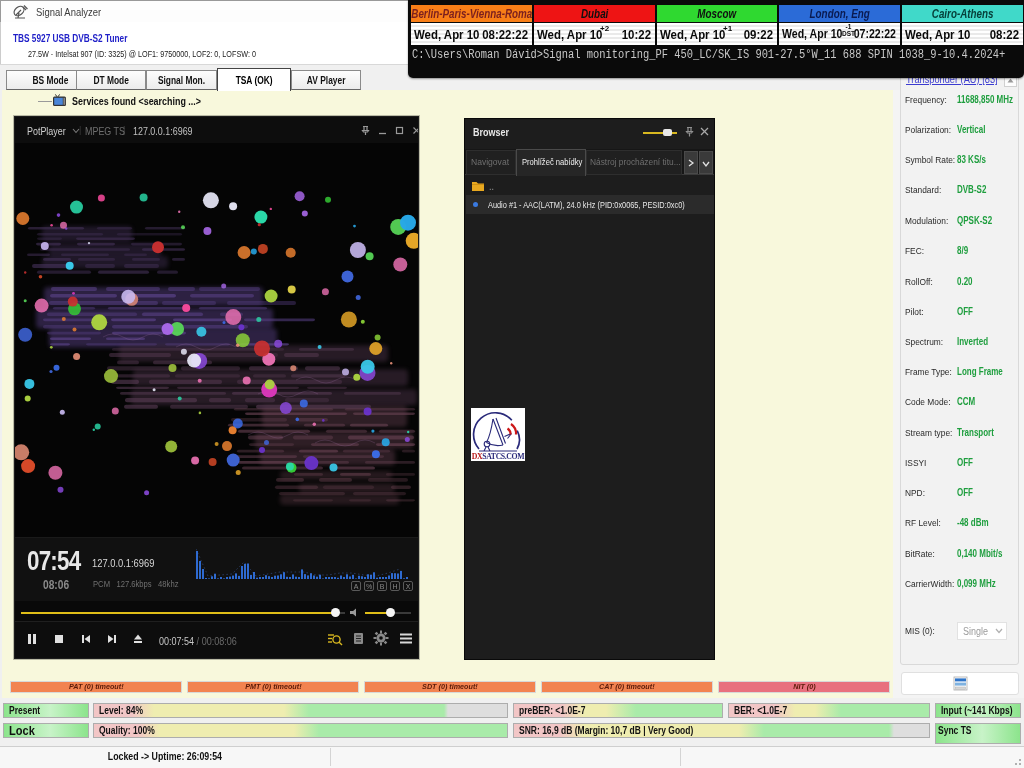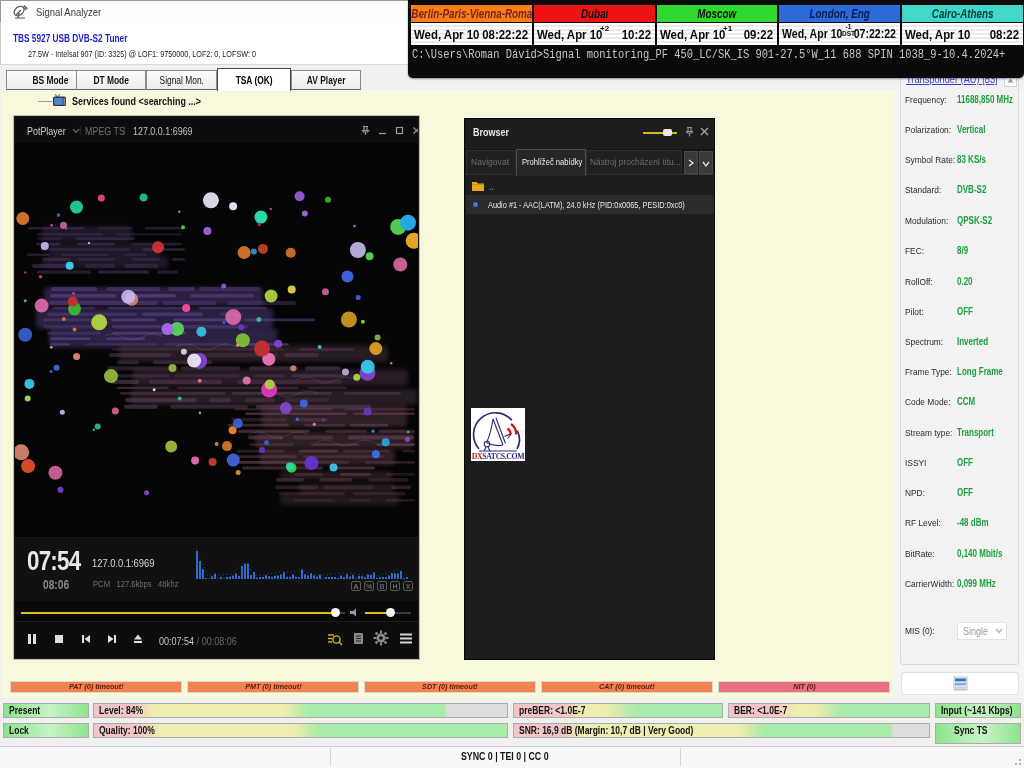--- a/index.html
+++ b/index.html
@@ -20,21 +20,21 @@
 <div class="abs" style="left:0;top:22px;width:1024px;height:43px;background:#ffffff;border-left:1px solid #ccc;"></div>
 <div class="abs" style="left:0;top:64px;width:1024px;height:1px;background:#d8d8d8;"></div>
 
 <div class="abs" style="left:0;top:65px;width:1024px;height:25px;background:#f0f0f0;"></div>
 
 <div class="abs" style="left:36px;top:6px;font-size:10.5px;color:#3a3a3a;white-space:nowrap;transform:scaleX(0.9);transform-origin:left top;">Signal Analyzer</div>
 <div class="abs" style="left:13px;top:32px;font-size:11.5px;color:#1f1fc8;font-weight:bold;white-space:nowrap;transform:scaleX(0.72);transform-origin:left top;">TBS 5927 USB DVB-S2 Tuner</div>
 <div class="abs" style="left:28px;top:48px;font-size:9.5px;color:#1a1a1a;white-space:nowrap;transform:scaleX(0.76);transform-origin:left top;">27.5W - Intelsat 907 (ID: 3325) @ LOF1: 9750000, LOF2: 0, LOFSW: 0</div>
 <div class="abs" style="left:6px;top:70px;width:89px;height:20px;background:linear-gradient(#fdfdfd,#ececec);border:1px solid #8a8a8a;border-bottom:1px solid #666;text-align:center;line-height:18px;font-size:10.5px;font-weight:bold;color:#111;"><span style="display:inline-block;transform:scaleX(0.8);transform-origin:center;">BS Mode</span></div>
 <div class="abs" style="left:76px;top:70px;width:70px;height:20px;background:linear-gradient(#fdfdfd,#ececec);border:1px solid #8a8a8a;border-bottom:1px solid #666;text-align:center;line-height:18px;font-size:10.5px;font-weight:bold;color:#111;"><span style="display:inline-block;transform:scaleX(0.8);transform-origin:center;">DT Mode</span></div>
-<div class="abs" style="left:146px;top:70px;width:71px;height:20px;background:linear-gradient(#fdfdfd,#ececec);border:1px solid #8a8a8a;border-bottom:1px solid #666;text-align:center;line-height:18px;font-size:10.5px;font-weight:normal;color:#111;"><span style="display:inline-block;transform:scaleX(0.8);transform-origin:center;">Signal Mon.</span></div>
+<div class="abs" style="left:146px;top:70px;width:71px;height:20px;background:linear-gradient(#fdfdfd,#ececec);border:1px solid #8a8a8a;border-bottom:1px solid #666;text-align:center;line-height:18px;font-size:10.5px;font-weight:bold;color:#111;"><span style="display:inline-block;transform:scaleX(0.8);transform-origin:center;">Signal Mon.</span></div>
 <div class="abs" style="left:217px;top:68px;width:74px;height:23px;background:#fff;border:1px solid #444;border-bottom:none;z-index:3;text-align:center;line-height:22px;font-size:10.5px;font-weight:bold;color:#000;"><span style="display:inline-block;transform:scaleX(0.8);transform-origin:center;">TSA (OK)</span></div>
 <div class="abs" style="left:291px;top:70px;width:70px;height:20px;background:linear-gradient(#fdfdfd,#ececec);border:1px solid #8a8a8a;border-bottom:1px solid #666;text-align:center;line-height:18px;font-size:10.5px;font-weight:bold;color:#111;"><span style="display:inline-block;transform:scaleX(0.8);transform-origin:center;">AV Player</span></div>
 
 <div class="abs" style="left:2px;top:90px;width:891px;height:608px;background:#f8f8dc;"></div>
 <div class="abs" style="left:893px;top:90px;width:131px;height:608px;background:#f4f4f4;"></div>
 
 <div class="abs" style="left:38px;top:101px;width:14px;height:1px;background:#9a9a9a;"></div>
 <svg class="abs" style="left:52px;top:94px;" width="16" height="14" viewBox="0 0 16 14">
   <rect x="1" y="2.5" width="13" height="9.5" rx="1.5" fill="#333"></rect>
   <rect x="2.2" y="3.8" width="8.6" height="7" fill="#4a86d8"></rect>
@@ -105,37 +105,37 @@
 <div class="abs" style="left:10px;top:681px;width:172px;height:12px;background:#f28350;border:1px solid #d8d8d8;text-align:center;font-size:8px;font-style:italic;font-weight:bold;color:#5a1a08;line-height:10px;"><span style="display:inline-block;transform:scaleX(0.9);">PAT (0) timeout!</span></div>
 <div class="abs" style="left:187px;top:681px;width:172px;height:12px;background:#f28350;border:1px solid #d8d8d8;text-align:center;font-size:8px;font-style:italic;font-weight:bold;color:#5a1a08;line-height:10px;"><span style="display:inline-block;transform:scaleX(0.9);">PMT (0) timeout!</span></div>
 <div class="abs" style="left:364px;top:681px;width:172px;height:12px;background:#f28350;border:1px solid #d8d8d8;text-align:center;font-size:8px;font-style:italic;font-weight:bold;color:#5a1a08;line-height:10px;"><span style="display:inline-block;transform:scaleX(0.9);">SDT (0) timeout!</span></div>
 <div class="abs" style="left:541px;top:681px;width:172px;height:12px;background:#f28350;border:1px solid #d8d8d8;text-align:center;font-size:8px;font-style:italic;font-weight:bold;color:#5a1a08;line-height:10px;"><span style="display:inline-block;transform:scaleX(0.9);">CAT (0) timeout!</span></div>
 <div class="abs" style="left:718px;top:681px;width:172px;height:12px;background:#e8707e;border:1px solid #d8d8d8;text-align:center;font-size:8px;font-style:italic;font-weight:bold;color:#5a1a08;line-height:10px;"><span style="display:inline-block;transform:scaleX(0.9);">NIT (0)</span></div>
 <div class="abs" style="left:3px;top:703px;width:86px;height:15px;background:linear-gradient(90deg,#8ce48c 0%,#c8f3c8 55%,#8ce48c 100%);border:1px solid #adadad;font-size:10px;font-weight:bold;color:#111;line-height:13px;padding-left:5px;white-space:nowrap;"><span style="display:inline-block;transform:scaleX(0.85);transform-origin:left;">Present</span></div>
 <div class="abs" style="left:93px;top:703px;width:415px;height:15px;background:linear-gradient(90deg,#f2c6c6 0px,#f2c6c6 38px,#efedb0 60px,#efedb0 190px,#a9eba9 215px,#a9eba9 350px,#dedede 354px,#dedede 100%);border:1px solid #adadad;font-size:10px;font-weight:bold;color:#111;line-height:13px;padding-left:5px;white-space:nowrap;"><span style="display:inline-block;transform:scaleX(0.85);transform-origin:left;">Level: 84%</span></div>
 <div class="abs" style="left:513px;top:703px;width:210px;height:15px;background:linear-gradient(90deg,#f2c6c6 0px,#f2c6c6 48px,#efedb0 70px,#efedb0 92px,#a9eba9 122px,#a9eba9 100%);border:1px solid #adadad;font-size:10px;font-weight:bold;color:#111;line-height:13px;padding-left:5px;white-space:nowrap;"><span style="display:inline-block;transform:scaleX(0.85);transform-origin:left;">preBER: &lt;1.0E-7</span></div>
 <div class="abs" style="left:728px;top:703px;width:202px;height:15px;background:linear-gradient(90deg,#f2c6c6 0px,#f2c6c6 46px,#efedb0 66px,#efedb0 86px,#a9eba9 112px,#a9eba9 100%);border:1px solid #adadad;font-size:10px;font-weight:bold;color:#111;line-height:13px;padding-left:5px;white-space:nowrap;"><span style="display:inline-block;transform:scaleX(0.85);transform-origin:left;">BER: &lt;1.0E-7</span></div>
 <div class="abs" style="left:935px;top:703px;width:86px;height:15px;background:linear-gradient(90deg,#8ce48c 0%,#c8f3c8 55%,#8ce48c 100%);border:1px solid #adadad;font-size:10px;font-weight:bold;color:#111;line-height:13px;padding-left:5px;white-space:nowrap;"><span style="display:inline-block;transform:scaleX(0.85);transform-origin:left;">Input (~141 Kbps)</span></div>
-<div class="abs" style="left:3px;top:723px;width:86px;height:15px;background:linear-gradient(90deg,#8ce48c 0%,#c8f3c8 55%,#8ce48c 100%);border:1px solid #adadad;font-size:10px;font-weight:bold;color:#111;line-height:13px;padding-left:5px;white-space:nowrap;"><span style="display:inline-block;transform:scaleX(0.85);transform-origin:left;">Lock</span></div>
+<div class="abs" style="left:3px;top:723px;width:86px;height:15px;background:linear-gradient(90deg,#8ce48c 0%,#c8f3c8 55%,#8ce48c 100%);border:1px solid #adadad;font-size:13px;font-weight:bold;color:#111;line-height:13px;padding-left:5px;white-space:nowrap;"><span style="display:inline-block;transform:scaleX(0.85);transform-origin:left;">Lock</span></div>
 <div class="abs" style="left:93px;top:723px;width:415px;height:15px;background:linear-gradient(90deg,#f2c6c6 0px,#f2c6c6 44px,#efedb0 66px,#efedb0 200px,#a9eba9 225px,#a9eba9 100%);border:1px solid #adadad;font-size:10px;font-weight:bold;color:#111;line-height:13px;padding-left:5px;white-space:nowrap;"><span style="display:inline-block;transform:scaleX(0.85);transform-origin:left;">Quality: 100%</span></div>
 <div class="abs" style="left:513px;top:723px;width:417px;height:15px;background:linear-gradient(90deg,#f2c6c6 0px,#f2c6c6 46px,#efedb0 70px,#efedb0 225px,#a9eba9 250px,#a9eba9 375px,#dedede 380px,#dedede 100%);border:1px solid #adadad;font-size:10px;font-weight:bold;color:#111;line-height:13px;padding-left:5px;white-space:nowrap;"><span style="display:inline-block;transform:scaleX(0.85);transform-origin:left;">SNR: 16,9 dB (Margin: 10,7 dB | Very Good)</span></div>
-<div class="abs" style="left:935px;top:723px;width:86px;height:21px;background:linear-gradient(90deg,#8ce48c 0%,#c8f3c8 55%,#8ce48c 100%);border:1px solid #adadad;font-size:10px;font-weight:bold;color:#111;line-height:13px;padding-left:18px;white-space:nowrap;"><span style="display:inline-block;transform:scaleX(0.85);transform-origin:left;">Sync TS</span></div>
+<div class="abs" style="left:935px;top:723px;width:86px;height:21px;background:linear-gradient(90deg,#8ce48c 0%,#c8f3c8 55%,#8ce48c 100%);border:1px solid #adadad;font-size:10px;font-weight:bold;color:#111;line-height:13px;padding-left:2px;white-space:nowrap;"><span style="display:inline-block;transform:scaleX(0.85);transform-origin:left;">Sync TS</span></div>
 
 <div class="abs" style="left:0;top:746px;width:1024px;height:22px;background:#f7f7f7;border-top:1px solid #cfcfcf;"></div>
 <div class="abs" style="left:330px;top:748px;width:1px;height:18px;background:#d4d4d4;"></div>
 <div class="abs" style="left:680px;top:748px;width:1px;height:18px;background:#d4d4d4;"></div>
 <svg class="abs" style="left:1012px;top:756px;" width="10" height="10" viewBox="0 0 10 10">
  <g fill="#b0b0b0">
         <rect x="7" y="7" width="2" height="2"></rect>
         <rect x="7" y="3" width="2" height="2"></rect>
         <rect x="3" y="7" width="2" height="2"></rect>
       </g>
 </svg>
 
-<div class="abs" style="left:330px;top:751px;width:350px;text-align:center;font-size:10px;font-weight:bold;color:#111;"><span style="display:inline-block;transform:scaleX(0.88);">SYNC 0 | TEI 0 | CC 0</span></div>
+<div class="abs" style="left:0px;top:751px;width:330px;text-align:center;font-size:10px;font-weight:bold;color:#111;"><span style="display:inline-block;transform:scaleX(0.88);">Locked -&gt; Uptime: 26:09:54</span></div>
 <div class="abs" style="left:408px;top:0;width:616px;height:78px;background:#0a0a0a;border-radius:0 0 5px 5px;box-shadow:0 1px 2px rgba(0,0,0,0.4);z-index:5;"></div>
 <div class="abs" style="left:411px;top:5px;width:121px;height:17px;background:#f87e17;z-index:6;display:flex;align-items:center;justify-content:center;font-size:12px;font-weight:bold;font-style:italic;color:#7a1f1f;white-space:nowrap;overflow:hidden;">
       <span style="display:inline-block;transform:scaleX(0.82);transform-origin:center;">Berlin-Paris-Vienna-Roma</span>
     </div>
 <div class="abs" style="left:411px;top:23px;width:121px;height:22px;background:repeating-linear-gradient(180deg,#ffffff 0 2px,#eaeaea 2px 4px);z-index:6;"></div>
 <div class="abs" style="left:414px;top:27px;z-index:7;font-size:13px;font-weight:bold;color:#0a0a0a;white-space:nowrap;transform:scaleX(0.88);transform-origin:left top;">Wed, Apr 10</div>
 <div class="abs" style="left:411px;top:27px;width:117px;z-index:7;text-align:right;font-size:13px;font-weight:bold;color:#0a0a0a;white-space:nowrap;transform:scaleX(0.88);transform-origin:right top;">08:22:22</div>
 <div class="abs" style="left:534px;top:5px;width:121px;height:17px;background:#ee1414;z-index:6;display:flex;align-items:center;justify-content:center;font-size:12px;font-weight:bold;font-style:italic;color:#101010;white-space:nowrap;overflow:hidden;">
       <span style="display:inline-block;transform:scaleX(0.82);transform-origin:center;">Dubai</span>
     </div>

